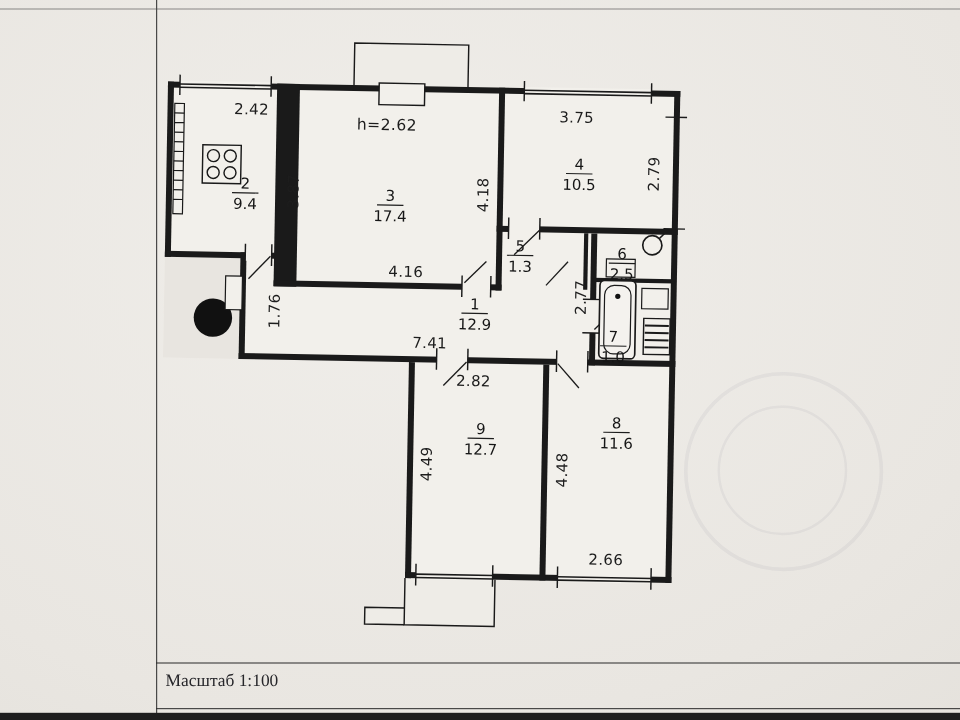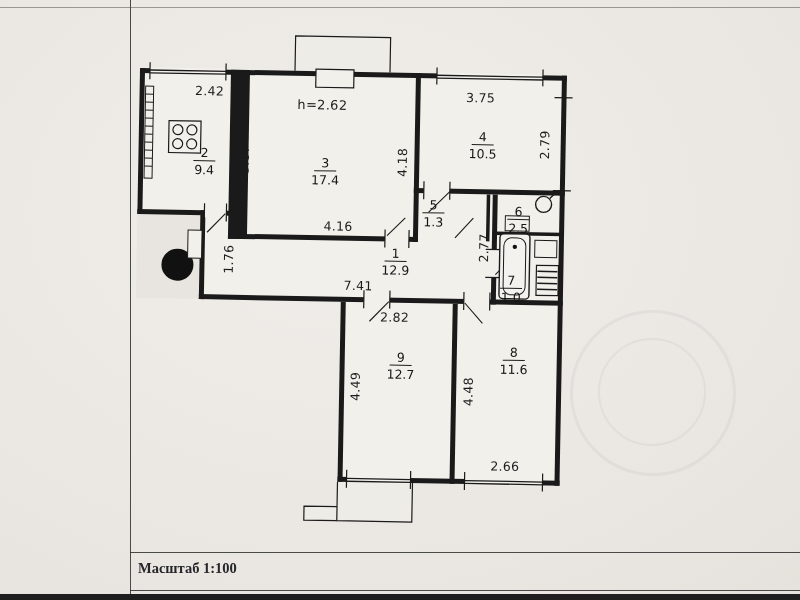--- a/index.html
+++ b/index.html
@@ -20,21 +20,21 @@
     border-bottom:1.1px solid #1d1d1d;}
   .room .area{font-size:12.5px;line-height:15px;margin-top:1px;}
   
   .frame-line{position:absolute;background:rgba(45,45,45,.85);}
   #frame-left{left:130px;top:0;width:1.4px;height:600px;}
   #frame-top{left:0;top:7px;width:800px;height:1px;background:rgba(70,70,70,.5);}
   #frame-b1{left:130px;top:552px;width:670px;height:1.2px;}
   #frame-b2{left:130px;top:590px;width:670px;height:1.2px;}
   #edge-bottom{position:absolute;left:0;top:594px;width:800px;height:6px;background:#1e1e1e;}
   #scale-label{position:absolute;left:138px;top:560px;font-family:"Liberation Serif", serif;
-    font-size:14.5px;color:#26262a;font-weight:bold;}
+    font-size:14.5px;color:#26262a;}
   
   .stamp{position:absolute;border-radius:50%;border:3px solid rgba(40,45,80,0.05);}
   #stamp-outer{left:570px;top:310px;width:160px;height:160px;}
   #stamp-inner{left:598px;top:338px;width:104px;height:104px;border-width:2px;}
 </style>
 </head>
 <body>
 
 <div id="plan-wrap">
 

